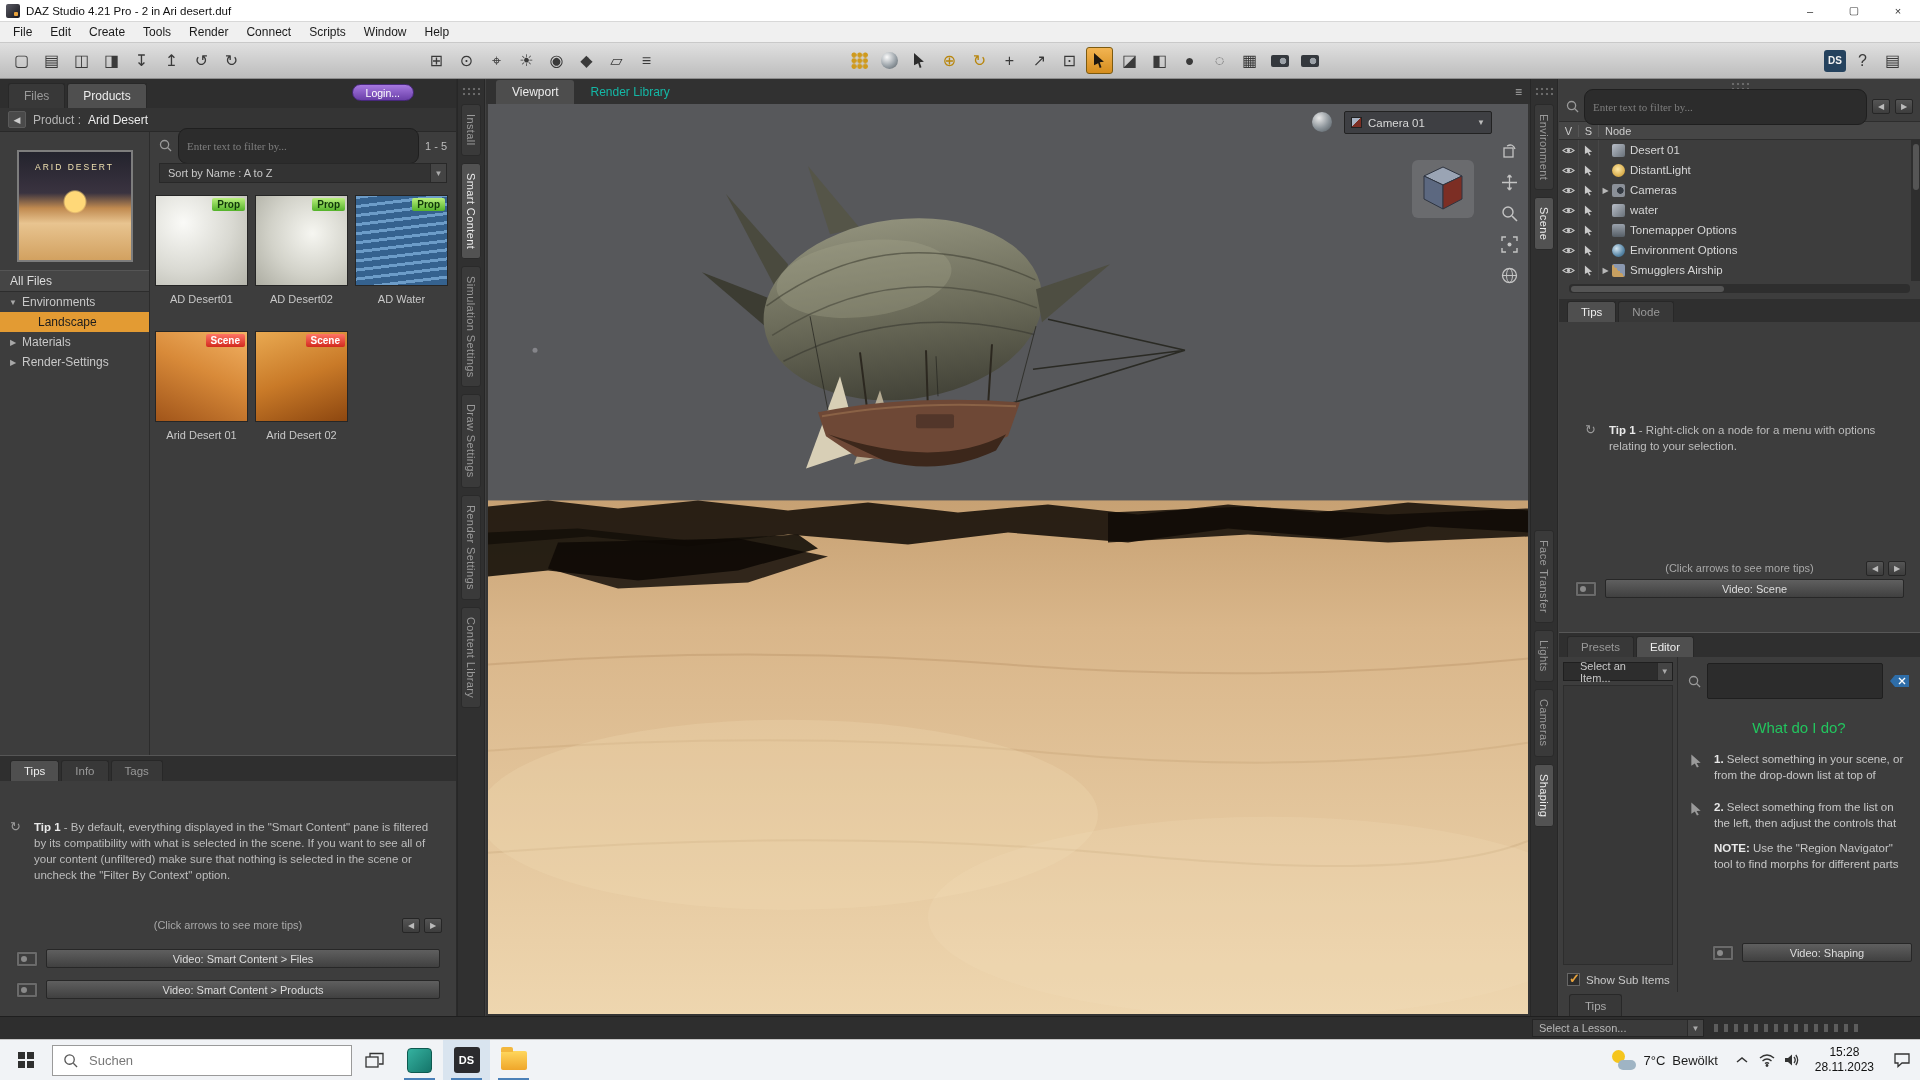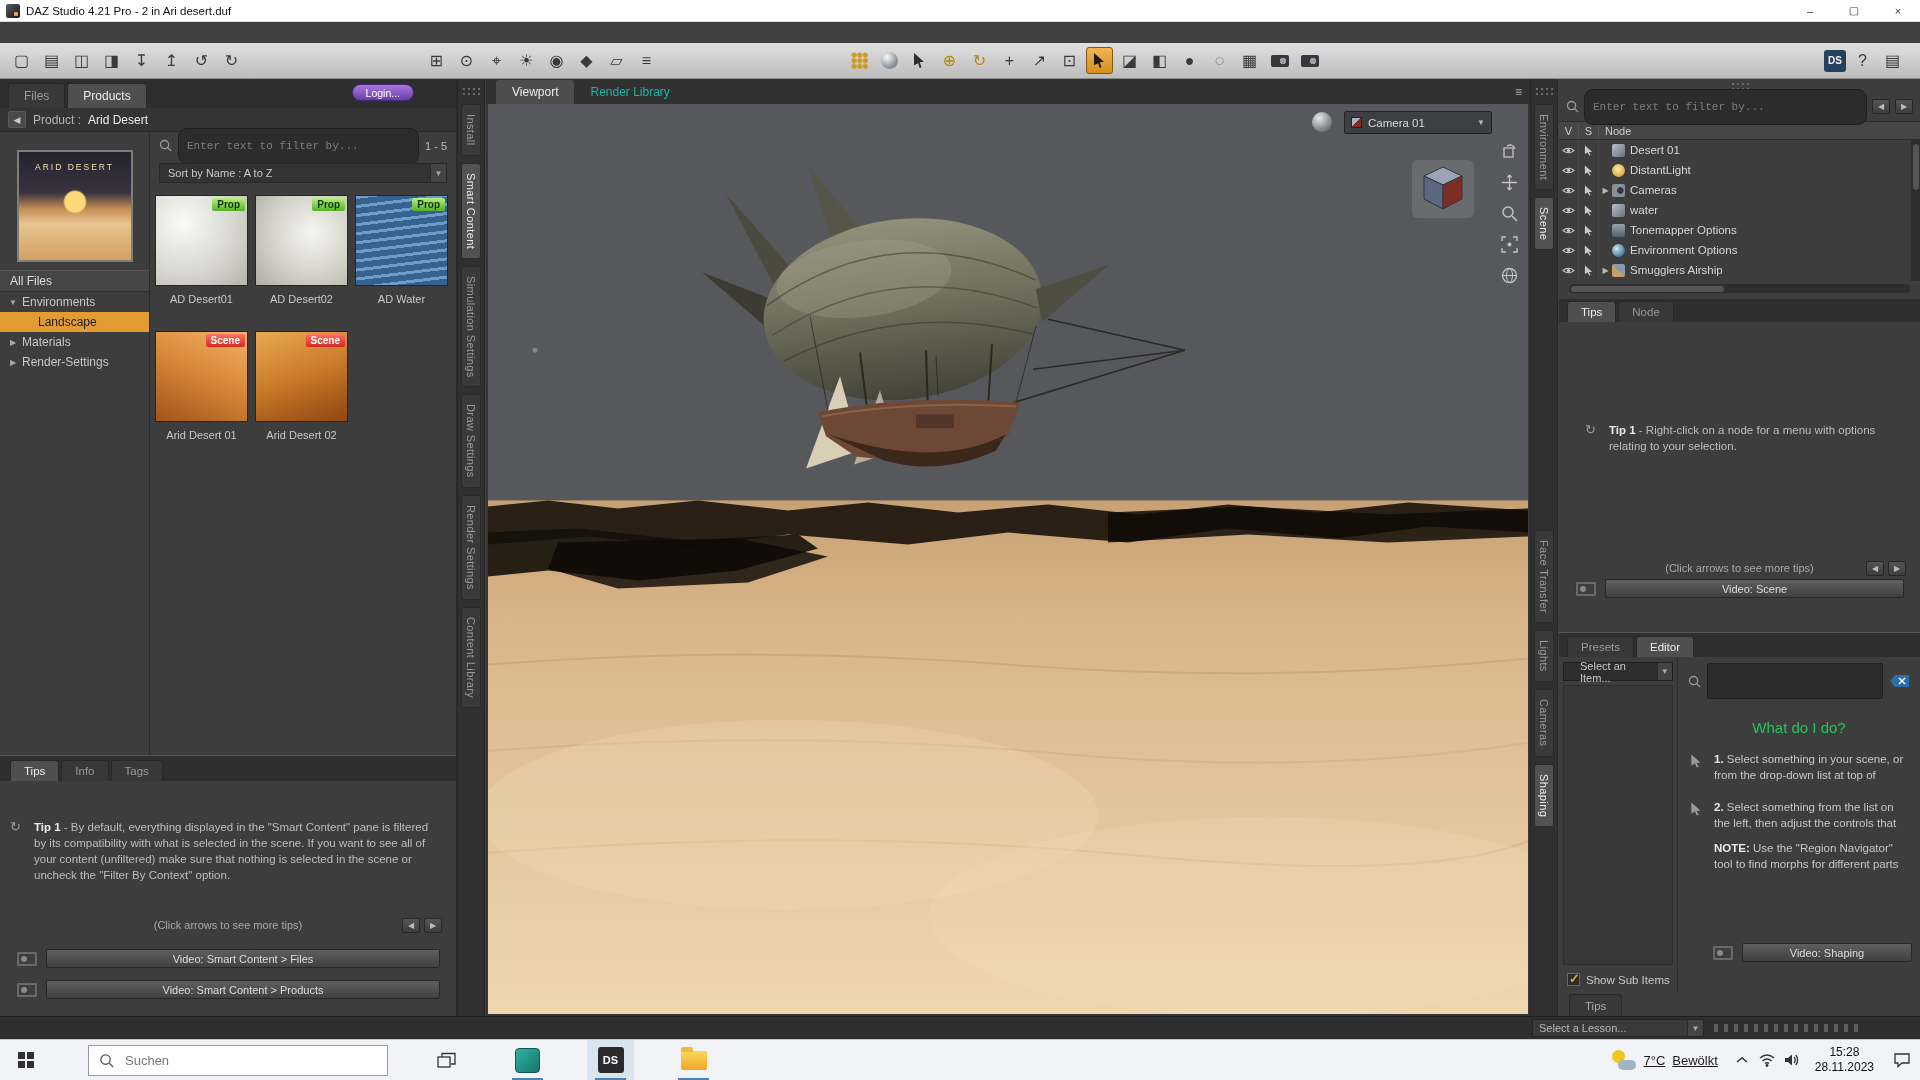--- a/index.html
+++ b/index.html
@@ -28,21 +28,21 @@
   .tbi-pointer::before{content:"";width:11px;height:15px;background:#2d2d2d;clip-path:polygon(0 0,90% 58%,52% 62%,68% 95%,52% 100%,38% 68%,0 82%);}
   .tbi-active{background:linear-gradient(#f2b452,#d68e1e);border:1px solid #7c5a10;}
   .tbi-active::before{background:#1e1810;}
   .tbi-camera::before{content:"";width:18px;height:12px;border-radius:2px;background:radial-gradient(circle 3px at 12px 6px,#9aa0a6 3px,#34383d 3.6px);}
   .tbi-ds{background:#24425e;color:#f2f2f2;font-size:10px;font-weight:bold;width:22px;height:22px;}
   .tb-create{margin-left:178px;}
   .tb-tools{margin-left:186px;}
   .tb-right{margin-left:auto;margin-right:6px;}
 
   
-  .dk-input{background:#2c2c2c;border:1px solid #1f1f1f;border-radius:9px;color:#bbb;font-size:11px;height:36px;padding:0 8px;outline:none;font-family:Liberation Mono, monospace;}
+  .dk-input{background:#2c2c2c;border:1px solid #1f1f1f;border-radius:9px;color:#bbb;font-size:11px;height:36px;padding:0 8px;outline:none;font-family:Liberation Serif, serif;}
   .dk-input::placeholder{color:#7e7e7e;}
   .arrow-btn{width:18px;height:15px;background:linear-gradient(#555,#3d3d3d);border:1px solid #262626;color:#bbb;font-size:8px;display:flex;align-items:center;justify-content:center;border-radius:2px;}
   .video-btn{flex:1;height:19px;background:linear-gradient(#5f5f5f,#404040);border:1px solid #272727;border-radius:2px;color:#ddd;font-size:11px;display:flex;align-items:center;justify-content:center;}
   .film{width:22px;height:16px;background:#6a6a6a;border:1px solid #3a3a3a;border-radius:2px;position:relative;flex:none;}
   .film::before{content:"";position:absolute;inset:2px;background:#3e3e3e;}
   .film::after{content:"";position:absolute;left:4px;top:4px;width:6px;height:6px;border-radius:50%;background:#8a8a8a;}
   .grip{width:18px;height:10px;background-image:radial-gradient(circle at 2px 2px,#6a6a6a 1px,transparent 1.6px);background-size:5px 5px;}
   .more-row{display:flex;align-items:center;justify-content:center;gap:6px;font-size:11px;color:#a8a8a8;position:relative;}
   .more-arrows{position:absolute;right:14px;display:flex;gap:4px;}
 
@@ -166,37 +166,37 @@
   #ep-video{position:absolute;right:8px;bottom:30px;width:200px;display:flex;align-items:center;gap:8px;}
   #ep-tips-tab{position:absolute;left:10px;bottom:0;height:22px;padding:0 15px;background:#383838;border:1px solid #282828;border-bottom:none;border-radius:3px 3px 0 0;color:#aaa;font-size:11.5px;display:flex;align-items:center;}
 
   
   #bottom-strip{position:absolute;left:0;right:0;top:1016px;height:23px;background:#2e2e2e;border-top:1px solid #1f1f1f;}
   #lesson-row{position:absolute;left:1532px;right:8px;top:2px;display:flex;align-items:center;gap:10px;}
   #lesson-select{width:172px;height:18px;background:#3a3a3a;border:1px solid #242424;color:#b8b8b8;font-size:11px;display:flex;align-items:center;padding-left:6px;}
   #page-ticks{width:150px;height:8px;background:repeating-linear-gradient(90deg,#5c5c5c 0 4px,transparent 4px 10px);}
 
   
-  #taskbar{position:absolute;left:0;right:0;top:1039px;height:41px;background:#f1f3f6;border-top:1px solid #c6c6c6;display:flex;align-items:center;gap:36px;}
+  #taskbar{position:absolute;left:0;right:0;top:1039px;height:41px;background:#f1f3f6;border-top:1px solid #c6c6c6;display:flex;align-items:center;}
   #start-btn{width:52px;height:100%;display:flex;align-items:center;justify-content:center;}
   .win-logo{display:grid;grid-template-columns:7px 7px;grid-template-rows:7px 7px;gap:1.5px;}
   .win-logo span{background:#2f2f2f;}
   #search-box{width:300px;height:31px;background:#fff;border:1px solid #9a9a9a;display:flex;align-items:center;gap:9px;padding:0 10px;}
   #search-box input{border:none;outline:none;font-size:13px;color:#444;width:230px;font-family:inherit;}
   #search-box input::placeholder{color:#777;}
   .tb-btn{width:44px;height:100%;display:flex;align-items:center;justify-content:center;position:relative;}
   .tb-app{width:47px;height:100%;display:flex;align-items:center;justify-content:center;position:relative;}
   .tb-app.open::after{content:"";position:absolute;bottom:0;left:8px;right:8px;height:2px;background:#4a80b8;}
   .tb-app.active{background:#d9e4ef;}
   .dim-ico{width:25px;height:25px;border-radius:4px;background:linear-gradient(135deg,#35b2a0,#15756a);border:1px solid #0e5a50;}
   .ds-ico{width:26px;height:26px;background:#2b2b2e;color:#fff;font-size:11px;font-weight:bold;display:flex;align-items:center;justify-content:center;border-radius:3px;}
   .folder-ico{width:26px;height:19px;background:linear-gradient(#ffd75e,#efa62a);border-radius:2px;position:relative;}
   .folder-ico::before{content:"";position:absolute;top:-4px;left:0;width:12px;height:5px;background:#f3b73e;border-radius:2px 2px 0 0;}
   #tray{margin-left:auto;display:flex;align-items:center;height:100%;}
-  #weather{display:flex;align-items:center;gap:7px;padding:0 12px;font-size:13px;color:#1c1c1c;height:100%;text-decoration:underline;}
+  #weather{display:flex;align-items:center;gap:7px;padding:0 12px;font-size:13px;color:#1c1c1c;height:100%;}
   .weath-ico{position:relative;width:25px;height:20px;}
   .weath-ico::before{content:"";position:absolute;left:1px;top:0;width:13px;height:13px;border-radius:50%;background:#f5c51d;}
   .weath-ico::after{content:"";position:absolute;right:0;bottom:0;width:18px;height:10px;border-radius:7px;background:#9fb4c4;}
   .tray-ico{width:25px;height:100%;display:flex;align-items:center;justify-content:center;}
   #clock{padding:0 10px;text-align:center;font-size:12px;color:#111;line-height:1.25;}
   #notif{width:36px;height:100%;display:flex;align-items:center;justify-content:center;}
 
   svg{display:block;}
 </style>
 </head>
@@ -207,20 +207,41 @@
   <div id="titlebar">
     <span class="app-ico"></span>
     <span id="title-text">DAZ Studio 4.21 Pro - 2 in Ari desert.duf</span>
     <div id="win-btns">
       <span class="win-btn">–</span>
       <span class="win-btn">▢</span>
       <span class="win-btn">×</span>
     </div>
   </div>
 
+  <div id="menubar">
+
+      <span class="menu-item">File</span>
+
+      <span class="menu-item">Edit</span>
+
+      <span class="menu-item">Create</span>
+
+      <span class="menu-item">Tools</span>
+
+      <span class="menu-item">Render</span>
+
+      <span class="menu-item">Connect</span>
+
+      <span class="menu-item">Scripts</span>
+
+      <span class="menu-item">Window</span>
+
+      <span class="menu-item">Help</span>
+
+  </div>
 
   <div id="toolbar">
     <div class="tb-group">
 
         <span class="tbi">▢</span>
 
         <span class="tbi">▤</span>
 
         <span class="tbi">◫</span>
 

